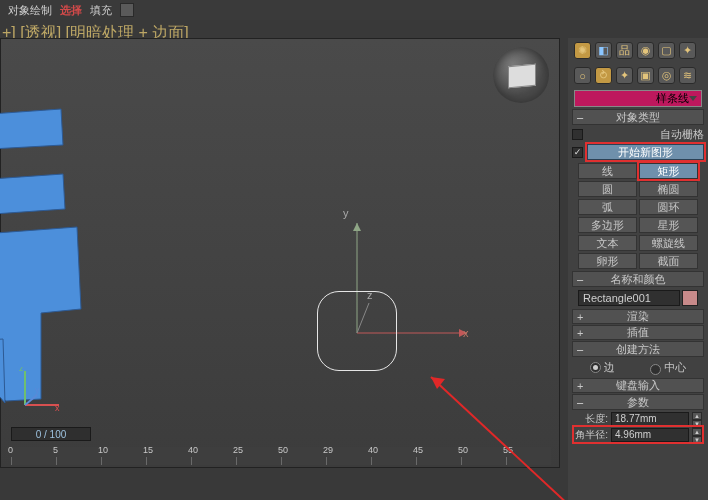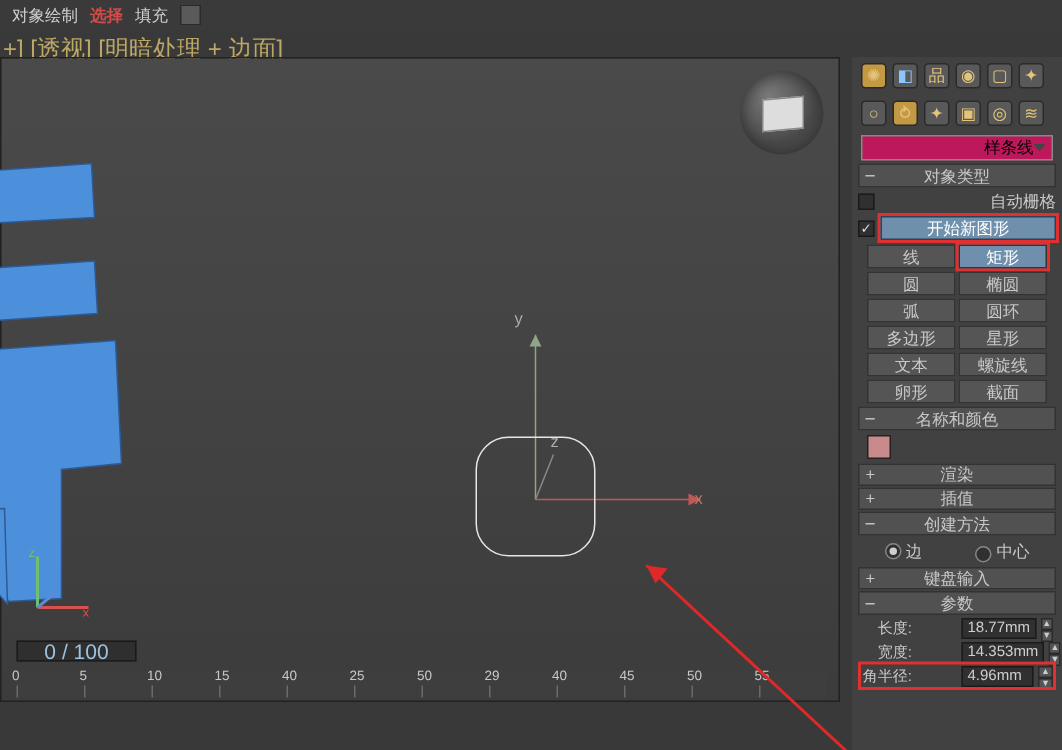--- a/index.html
+++ b/index.html
@@ -33,21 +33,21 @@
 }
 .viewcube .face {position:absolute; left:15px; top:18px; width:28px; height:22px; background:#ddd; transform:skewY(-5deg); border:1px solid #888;}
 .shape3d { position:absolute; left:-110px; top:10px; }
 .spline-rect {
   position:absolute; left:316px; top:252px; width:80px; height:80px;
   border:1px solid #e6e6e6; border-radius:22px;
   background: transparent;
 }
 .axis {position:absolute; left:346px; top:184px;}
 .l-axis {position:absolute; left:18px; bottom:56px;}
-.frame-bar { position:absolute; left:10px; bottom:26px; width:80px; height:14px; background:#2f2f2f; border:1px solid #1a1a1a; display:flex;align-items:center;justify-content:center;color:#9dc1de; font-size:14px;}
+.frame-bar { position:absolute; left:10px; bottom:26px; width:80px; height:14px; background:#2f2f2f; border:1px solid #1a1a1a; display:flex;align-items:center;justify-content:center;color:#9dc1de; font-size:10px;}
 .timeline { position:absolute; left:10px; bottom:2px; width:540px; height:18px; background:#3e3e3e; display:flex; align-items:flex-end; }
 .timeline .tick {flex:1; height:8px; border-left:1px solid #6a6a6a; font-size:9px; color:#c8c8c8; position:relative;}
 .timeline .tick span{position:absolute; top:-12px; left:-4px;}
 .red-arrow { position:absolute; pointer-events:none; }
 
 .side { position:absolute; right:0; top:38px; width:140px; bottom:0; background:#414141; }
 .iconrow { display:flex; gap:4px; padding:4px 6px; flex-wrap:wrap; }
 .iconrow .ic { width:17px; height:17px; background:#595959; border:1px solid #2b2b2b; border-radius:3px; display:flex; align-items:center; justify-content:center; color:#e3c47b; font-size:11px;}
 .iconrow .ic.active{ background:#c39944; }
 .iconrow .ic.blue{ color:#8bc6ff;}
@@ -63,21 +63,21 @@
 .gbtn{ height:16px; background:#555; display:flex; align-items:center; justify-content:center; border:1px solid #333; font-size:11px;}
 .gbtn.red{ outline:2px solid #e03030; background:#6f90ac; color:#fff;}
 .name-input{ margin:3px 6px; height:16px; background:#303030; border:1px solid #1a1a1a; padding:0 4px; display:flex; align-items:center; color:#cfcfcf;}
 .plus-row{ margin:1px 4px; height:15px; background:#515151; border:1px solid #333; display:flex; align-items:center; position:relative; justify-content:center; font-size:11px;}
 .plus-row .plus{position:absolute; left:4px;}
 .radio-row{ display:flex; justify-content:space-around; margin:3px 4px; align-items:center;}
 .radio{ width:11px; height:11px; border-radius:50%; border:1px solid #888; background:#303030; display:inline-flex; align-items:center; justify-content:center;}
 .radio.sel::after{content:""; width:5px; height:5px; border-radius:50%; background:#cfcfcf;}
 .spin-row{ display:flex; margin:1px 6px; align-items:center; gap:3px; height:15px;}
 .spin-row .lbl{ flex:0 0 34px; text-align:right; font-size:10px;}
-.spin-row .inp{ flex:1; height:14px; background:#303030; border:1px solid #1a1a1a; color:#cfcfcf; display:flex; align-items:center; padding:1px 3px; font-size:10px;margin-left:30px;}
+.spin-row .inp{ flex:1; height:14px; background:#303030; border:1px solid #1a1a1a; color:#cfcfcf; display:flex; align-items:center; padding:1px 3px; font-size:10px;}
 .spin-arrows{ width:10px; height:14px; display:flex; flex-direction:column;}
 .spin-arrows div{flex:1; background:#555; border:1px solid #2a2a2a; font-size:6px; display:flex; align-items:center; justify-content:center; color:#ccc;}
 .red-box{ outline:2px solid #e03030;justify-content:flex-end; }
 .triangle-down{width:0;height:0;border-left:4px solid transparent;border-right:4px solid transparent;border-top:5px solid #444;}
 </style>
 </head>
 <body>
 
 <div class="toolbar-top">
   <span class="tx">对象绘制</span>
@@ -226,20 +226,21 @@
       <div class="gbtn">截面</div>
     </div>
   </div>
 
   <div class="section">
     <div class="sec-hdr">
         <span class="minus">–</span>
         <span>名称和颜色</span>
       </div>
     <div style="display:flex;gap:2px;margin:3px 6px;">
+      <div class="name-input" style="flex:1;margin:0">Rectangle001</div>
       <div style="width:16px;height:16px;background:#c88a8a;border:1px solid #222"></div>
     </div>
   </div>
 
   <div class="plus-row">
       <span class="plus">+</span>
       <span>渲染</span>
     </div>
   <div class="plus-row">
       <span class="plus">+</span>
@@ -269,28 +270,20 @@
     </div>
 
   <div class="spin-row">
     <span class="lbl">长度:</span>
     <span class="inp">18.77mm</span>
     <span class="spin-arrows">
         <div>▲</div>
         <div>▼</div>
       </span>
   </div>
-  <div class="spin-row">
-    <span class="lbl">宽度:</span>
-    <span class="inp">14.353mm</span>
-    <span class="spin-arrows">
-        <div>▲</div>
-        <div>▼</div>
-      </span>
-  </div>
   <div class="spin-row red-box">
     <span class="lbl">角半径:</span>
     <span class="inp">4.96mm</span>
     <span class="spin-arrows">
         <div>▲</div>
         <div>▼</div>
       </span>
   </div>
 </div>
 

